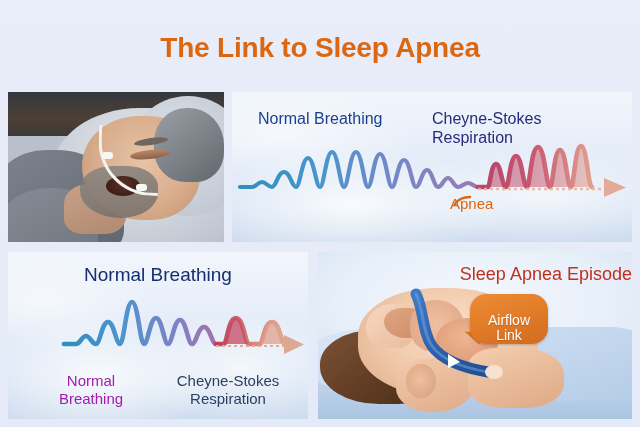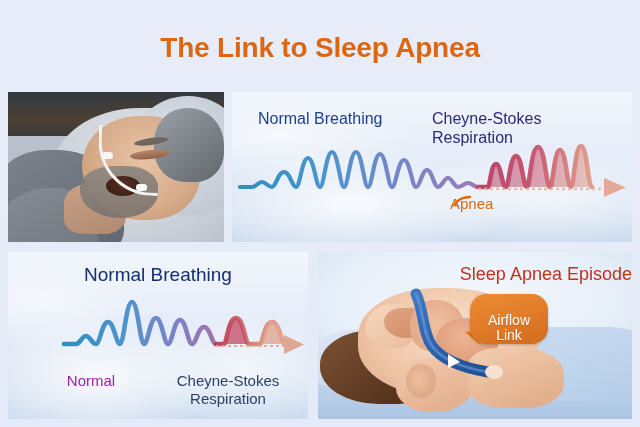--- a/index.html
+++ b/index.html
@@ -244,20 +244,21 @@
       <path d="M252,92 C255,92 256,70 264,70 C272,70 273,92 277,92 Z" fill="#e0a18c" opacity=".75"></path>
 
       <path d="M208,94 L276,94" fill="none" stroke="#e3ab96" stroke-width="2.2" stroke-dasharray="3 3"></path>
       <path d="M276,92 L282,92" stroke="#e3ab96" stroke-width="4.4" stroke-linecap="round"></path>
       <path d="M276,83 L296,92.5 L276,102 Z" fill="#dda893"></path>
     </svg>
 
     <div class="lbl lbl-heading-2">Normal Breathing</div>
     <div class="lbl lbl-bot-normal">
       <div>Normal</div>
+      <div>Breathing</div>
     </div>
     <div class="lbl lbl-bot-cs">
       <div>Cheyne-Stokes</div>
       <div>Respiration</div>
     </div>
   </div>
 
   <div class="panel" id="anatomy-panel">
     <div class="an-bg"></div>
     <div class="an-bed"></div>

